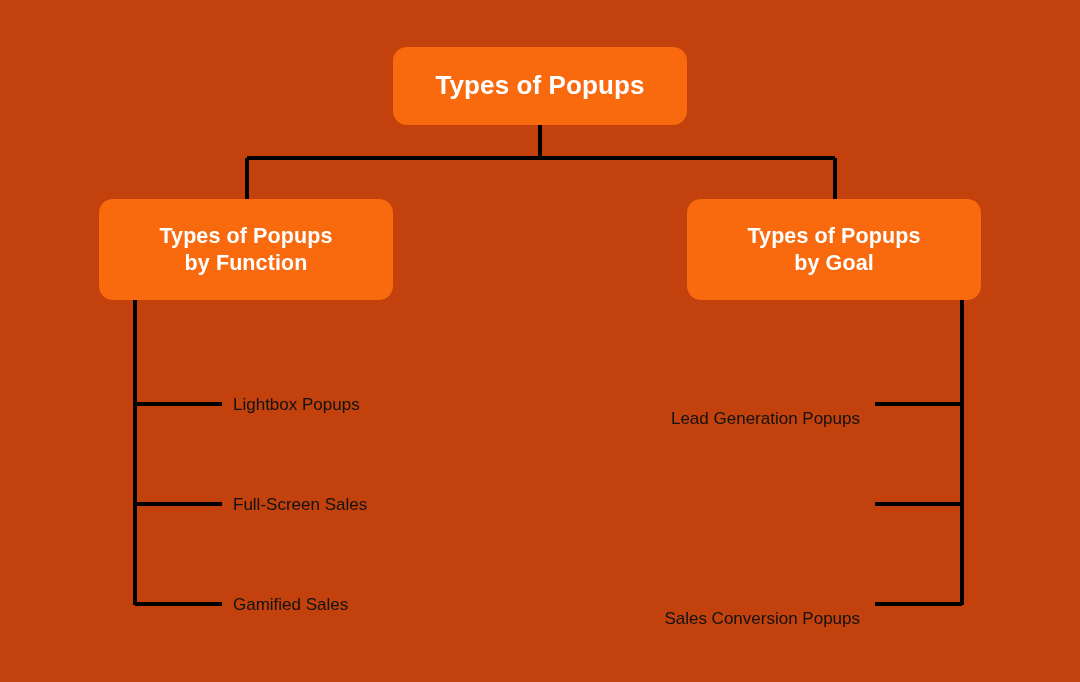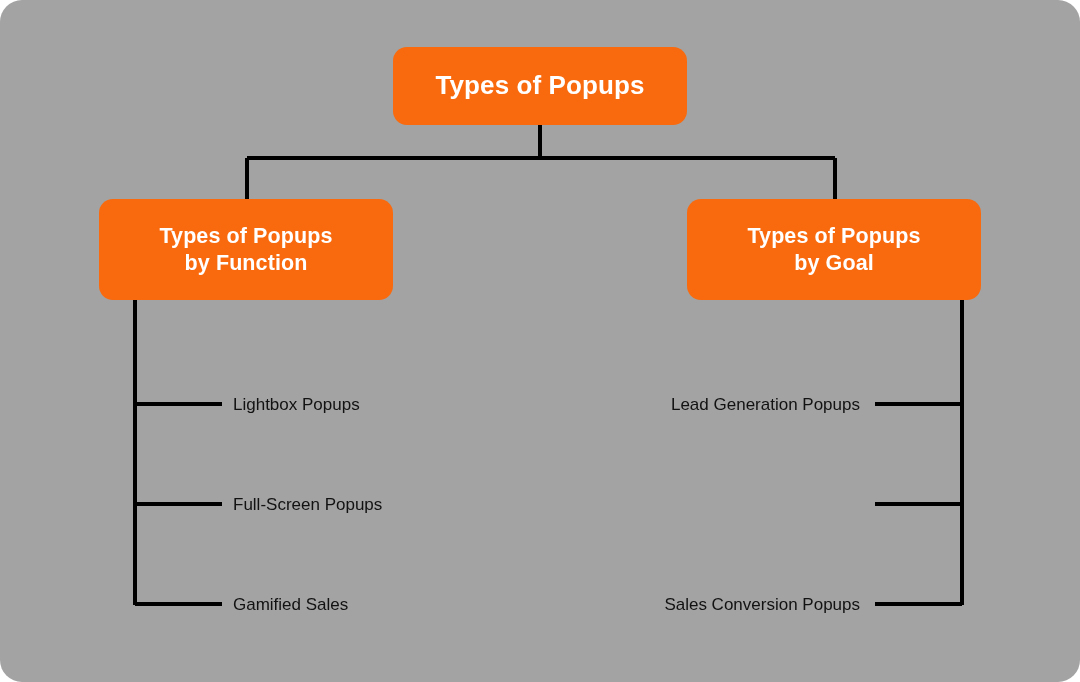--- a/index.html
+++ b/index.html
@@ -67,26 +67,26 @@
   .leaf {
     position: absolute;
     z-index: 2;
     font-size: 17px;
     color: #121212;
     white-space: nowrap;
     line-height: 1;
     user-select: none;
   }
   .leaf-left  { left: 233px; transform: translateY(-50%); }
-  .leaf-right { transform: translate(-100%, -50%); }
+  .leaf-right { transform: translate(-100%, -50%); margin-top: 14px; }
 </style>
 </head>
 <body>
 
-<div id="canvas" style="background: #a3a3a3; border-radius: 22px;">
+<div id="canvas" style="background: #c2410c;">
 
   <svg id="connectors" viewBox="0 0 1080 682" width="1080" height="682" xmlns="http://www.w3.org/2000/svg" aria-hidden="true">
     <g stroke="#000000" stroke-width="4" fill="none" stroke-linecap="butt">
 
       <path d="M 540 120 L 540 158"></path>
 
       <path d="M 247 158 L 835 158"></path>
 
       <path d="M 247 158 L 247 203"></path>
       <path d="M 835 158 L 835 203"></path>
@@ -114,21 +114,21 @@
 
   <div class="node node-branch node-branch-right" style="background-color: rgb(249, 106, 14); color: rgb(255, 255, 255);">
     <span class="node-label">Types of Popups
 by Goal</span>
   </div>
 
   <div class="leaf leaf-left" style="top: 404px; color: rgb(18, 18, 18);">
     <span>Lightbox Popups</span>
   </div>
   <div class="leaf leaf-left" style="top: 504px; color: rgb(18, 18, 18);">
-    <span>Full-Screen Popups</span>
+    <span>Full-Screen Sales</span>
   </div>
   <div class="leaf leaf-left" style="top: 604px; color: rgb(18, 18, 18);">
     <span>Gamified Sales</span>
   </div>
 
   <div class="leaf leaf-right" style="top: 404px; left: 860px; color: rgb(18, 18, 18);">
     <span>Lead Generation Popups</span>
   </div>
   <div class="leaf leaf-right" style="top: 604px; left: 860px; color: rgb(18, 18, 18);">
     <span>Sales Conversion Popups</span>

